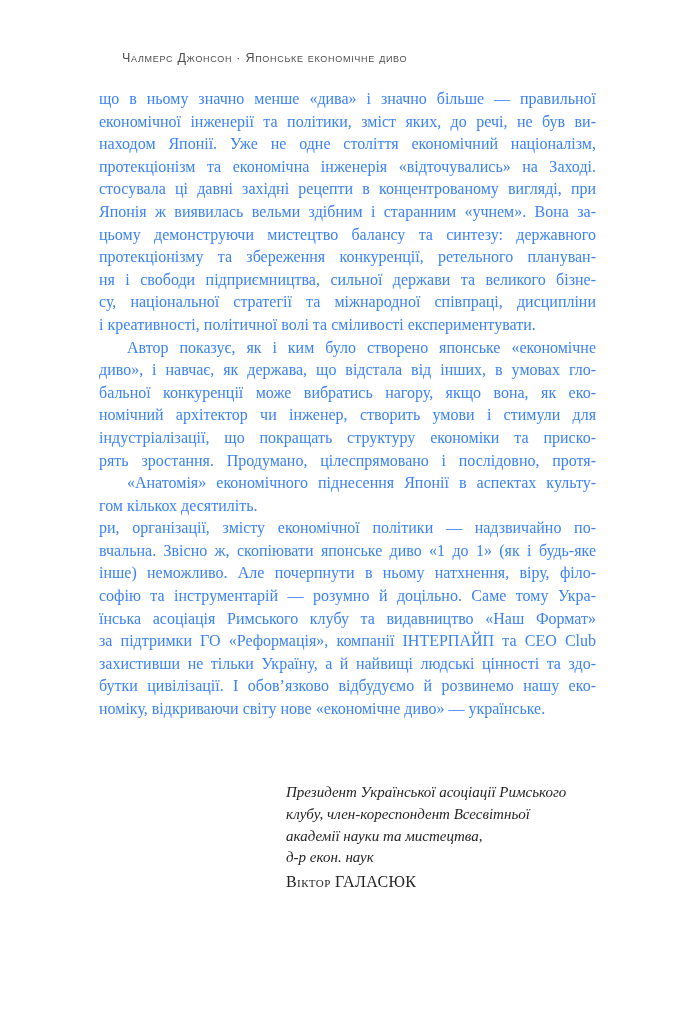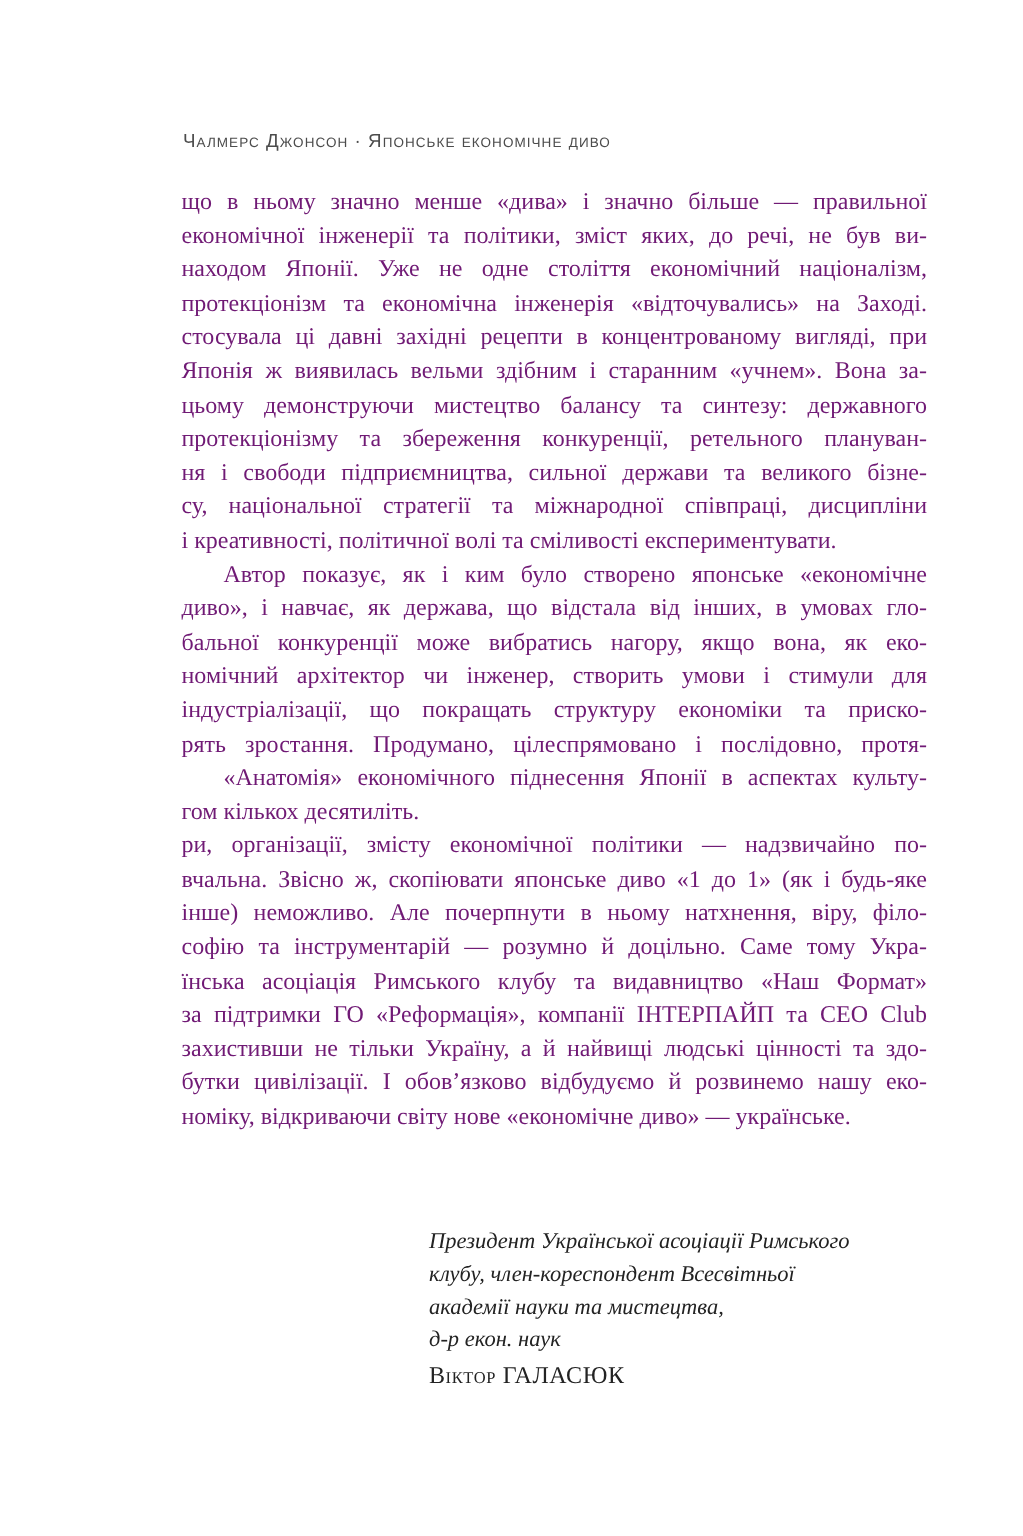--- a/index.html
+++ b/index.html
@@ -6,39 +6,38 @@
   body {
     width: 682px; height: 1024px;
     background: #ffffff;
     font-family: "Liberation Serif", "DejaVu Serif", serif;
     position: relative;
     overflow: hidden;
   }
   .page {
     position: absolute; inset: 0;
     background: #ffffff;
-    margin-top: 36px;
   }
   .running-header {
     position: absolute;
     left: 122px; top: 51px;
     font-family: "Liberation Sans", "DejaVu Sans", sans-serif;
     font-variant: small-caps;
     font-size: 12.5px;
     letter-spacing: 0.7px;
     color: #4c4c4c;
     white-space: nowrap;
   }
   .text-block {
     position: absolute;
-    left: 121px; top: 88px;
+    left: 99px; top: 88px;
     width: 497px;
     font-size: 16px;
     line-height: 22.6px;
-    color: #701a75;
+    color: #3b82f6;
   }
   .line {
     text-align: justify;
     text-align-last: justify;
     white-space: normal;
   }
   .line.parend { text-align-last: left; }
   .line.indent { text-indent: 28px; }
   .signature {
     position: absolute;

